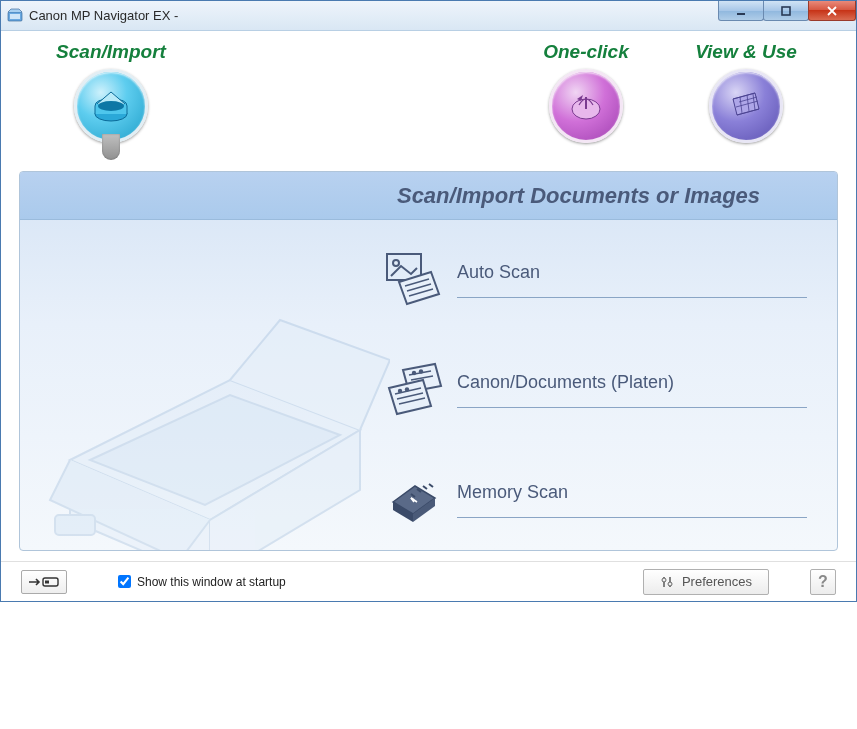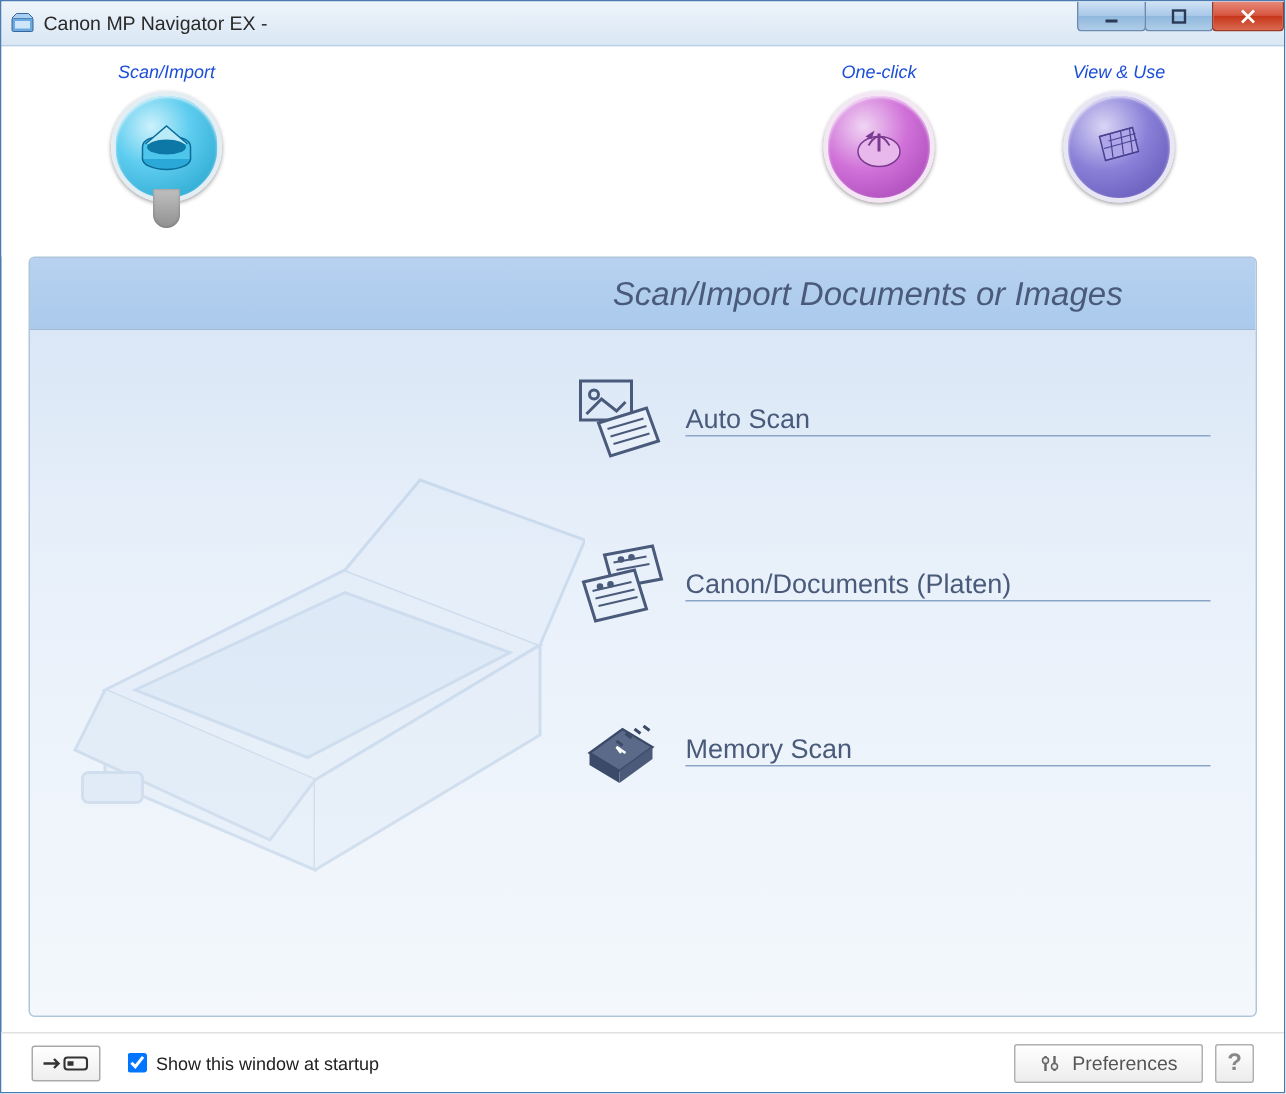--- a/index.html
+++ b/index.html
@@ -5,21 +5,21 @@
   * { box-sizing: border-box; margin: 0; padding: 0; }
   body {
     font-family: "Segoe UI", Tahoma, sans-serif;
     background: #fff;
     width: 857px;
     height: 729px;
     overflow: hidden;
   }
   .window {
     width: 857px;
-    height: 729px;
+    height: 602px;
     border: 1px solid #4a7ab0;
     background: linear-gradient(180deg, #eaf3fb 0%, #dceaf5 4%, #f0f6fb 8%, #ffffff 20%);
     position: relative;
     display: flex;
     flex-direction: column;
   }
   .titlebar {
     height: 30px;
     background: linear-gradient(180deg, #eef4fb 0%, #d9e7f4 100%);
     display: flex;
@@ -70,24 +70,24 @@
     border-bottom: none;
   }
   .tab {
     display: flex;
     flex-direction: column;
     align-items: center;
     width: 160px;
   }
   .tab.right { margin-left: auto; }
   .tab-label {
-    font-size: 12px;
-    font-weight: normal;
+    font-size: 19px;
+    font-weight: bold;
     font-style: italic;
-    color: #1d4ed8;
+    color: #15803d;
     margin-bottom: 6px;
   }
   .circle-btn {
     width: 74px; height: 74px;
     border-radius: 50%;
     display:flex; align-items:center; justify-content:center;
     box-shadow: 0 1px 3px rgba(0,0,0,0.4), inset 0 1px 2px rgba(255,255,255,0.8);
     border: 3px solid #e6e6e6;
     position: relative;
   }
@@ -115,21 +115,21 @@
     height: 48px;
     background: linear-gradient(180deg, #b8d1f0 0%, #aacaec 100%);
     border-bottom: 1px solid #9abbdc;
     display:flex;
     align-items:center;
     justify-content:center;
     padding-left: 300px;
   }
   .panel-title {
     font-size: 22px;
-    font-weight: normal;
+    font-weight: bold;
     font-style: italic;
     color: #4a5a7a;
     text-align: right;
   }
   .panel-body {
     position: relative;
     height: calc(100% - 48px);
   }
   .scanner-bg {
     position:absolute;
@@ -150,31 +150,32 @@
   }
   .opt-icon {
     width: 70px; height: 60px;
     display:flex; align-items:center; justify-content:center;
   }
   .opt-text {
     flex:1;
     font-size: 18px;
     color: #4a5a7a;
     font-weight: 500;
-    padding-bottom: 0;
+    padding-bottom: 14px;
     border-bottom: 1px solid #8aa5c5;
     margin-left: 10px;
   }
   .footer {
     height: 40px;
     display:flex;
     align-items:center;
     padding: 0 20px;
     background: #fff;
     border-top: 1px solid #e0e0e0;
+    gap: 33px;
   }
   .guide-btn {
     width: 46px; height: 24px;
     border: 1px solid #aaa;
     border-radius: 2px;
     background: linear-gradient(180deg,#fff,#eee);
     display:flex; align-items:center; justify-content:center;
     margin-right: 18px;
     font-size:11px;
   }

